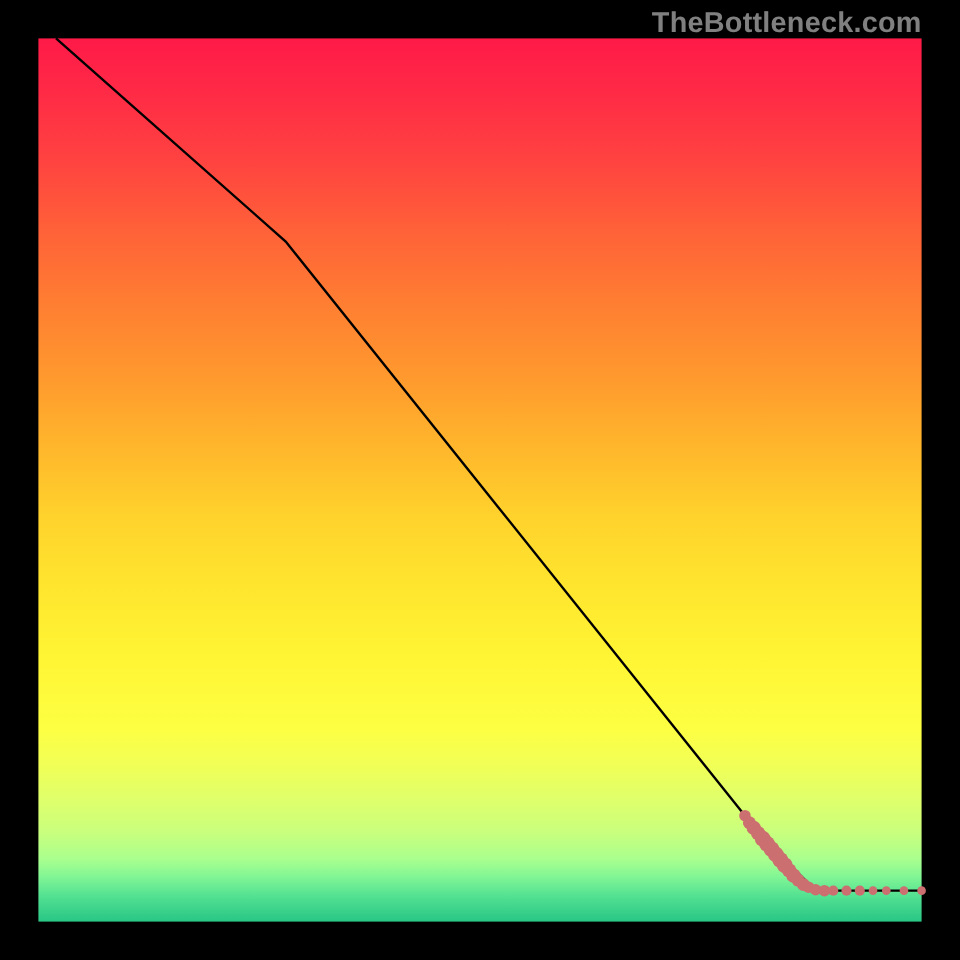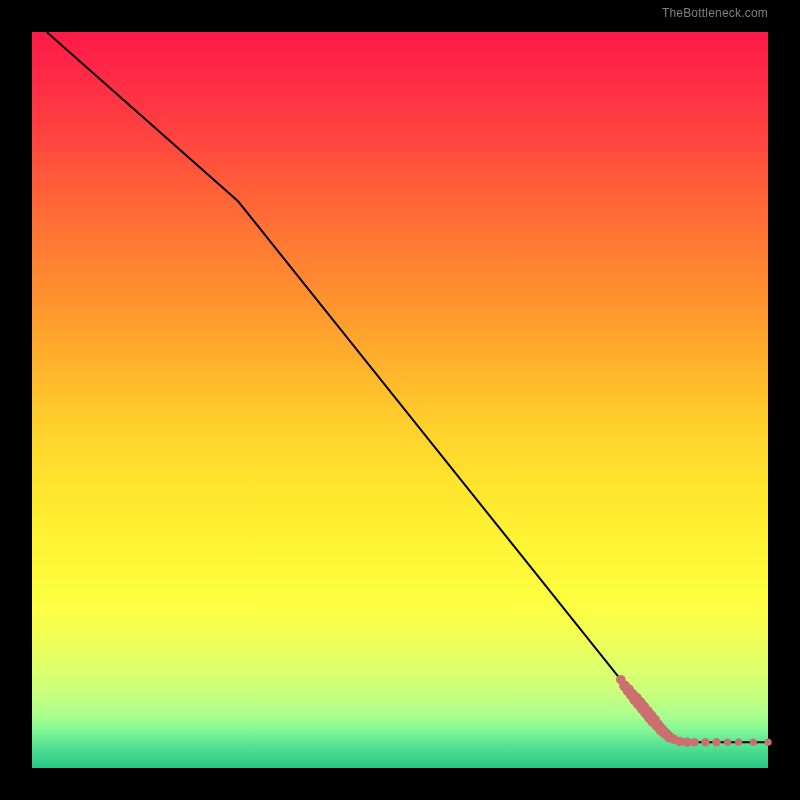--- a/index.html
+++ b/index.html
@@ -40,22 +40,22 @@
       #80f595 95%,
       #55e292 97%,
       #28c685 100%
     );
   }
   .branding {
     position: absolute;
     right: 32px;
     top: 6px;
     font-family: Arial, Helvetica, sans-serif;
-    font-size: 12px;
-    font-weight: 400;
+    font-size: 24px;
+    font-weight: 700;
     color: #808080;
     letter-spacing: 0.2px;
   }
   svg.overlay {
     position: absolute;
     left: 32px;
     top: 32px;
     width: 736px;
     height: 736px;
     overflow: visible;

